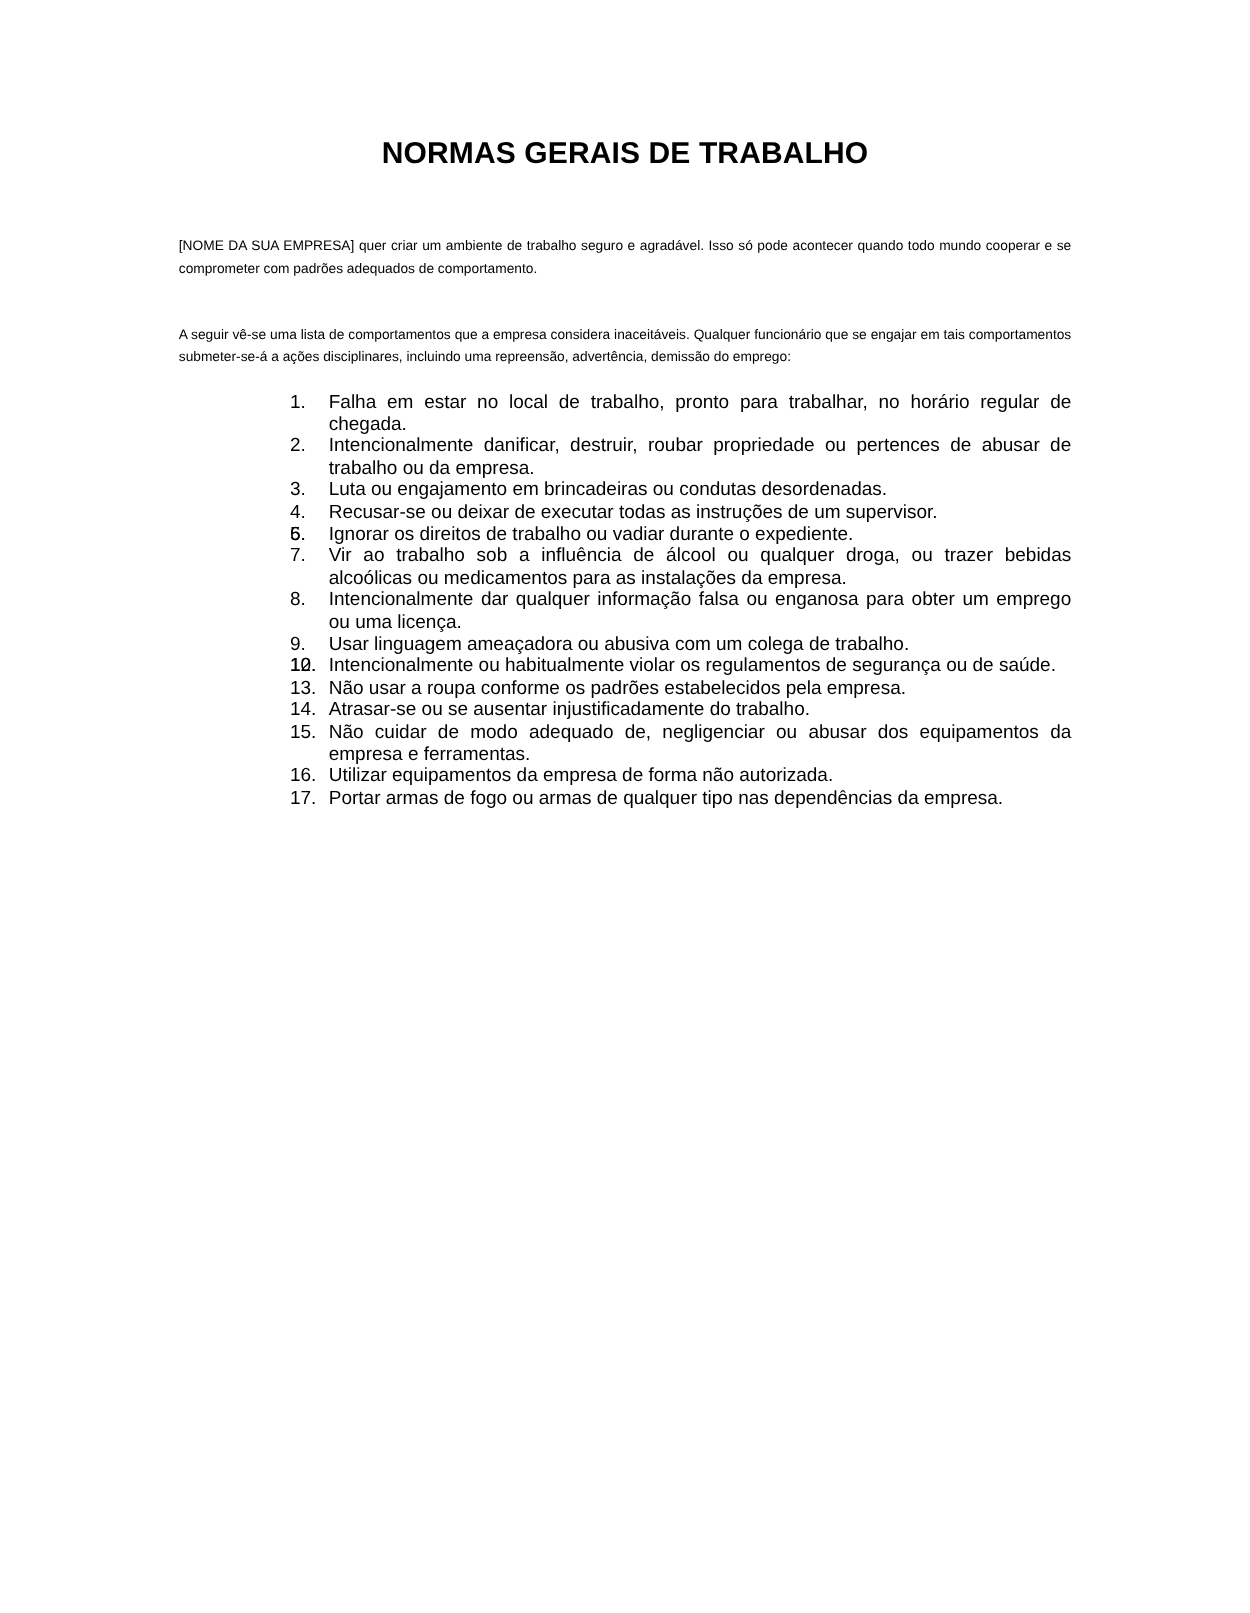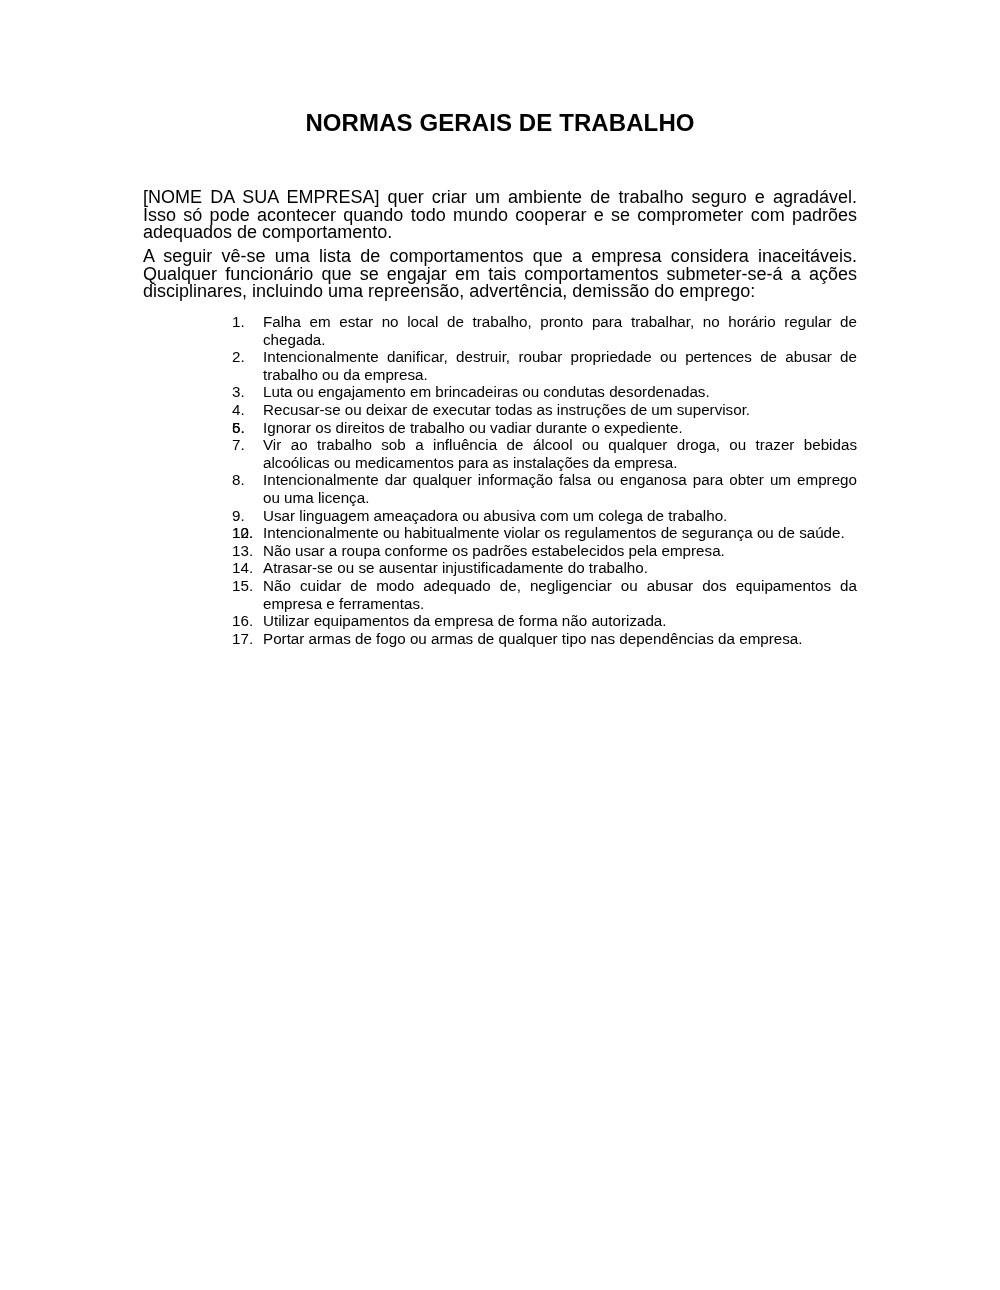--- a/index.html
+++ b/index.html
@@ -9,24 +9,24 @@
       background: #ffffff; color: #000000;
       font-family: "Liberation Sans", sans-serif;
     }
     .title {
       position: absolute; left: 0; width: 1000px; top: 108px;
       text-align: center; font-weight: bold; font-size: 24px; line-height: 30px;
       letter-spacing: 0.1px;
     }
     .para {
       position: absolute; left: 143px; width: 714px;
-      font-size: 18px; line-height: 17.6px; text-align: justify;
+      font-size: 11px; line-height: 17.6px; text-align: justify;
     }
     .p1 { top: 189px; }
-    .p2 { top: 248px; }
+    .p2 { top: 260px; }
     .list {
       position: absolute; left: 143px; width: 714px; top: 313px;
       margin: 0; padding: 0; list-style: none;
       font-size: 15.2px; line-height: 17.6px;
     }
     .list li { position: relative; padding-left: 120px; text-align: justify; }
     .list .num { position: absolute; left: 89px; top: 0; width: 30px; }
   </style>
 </head>
 <body>

